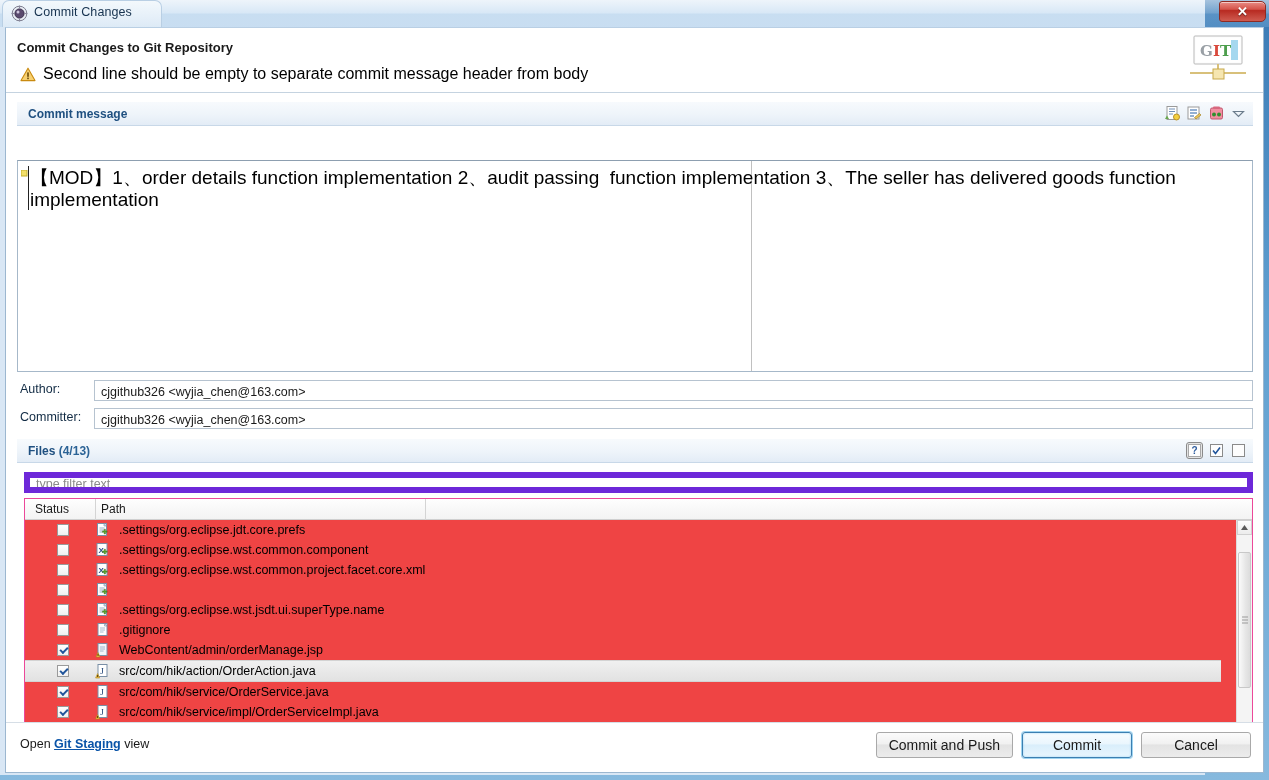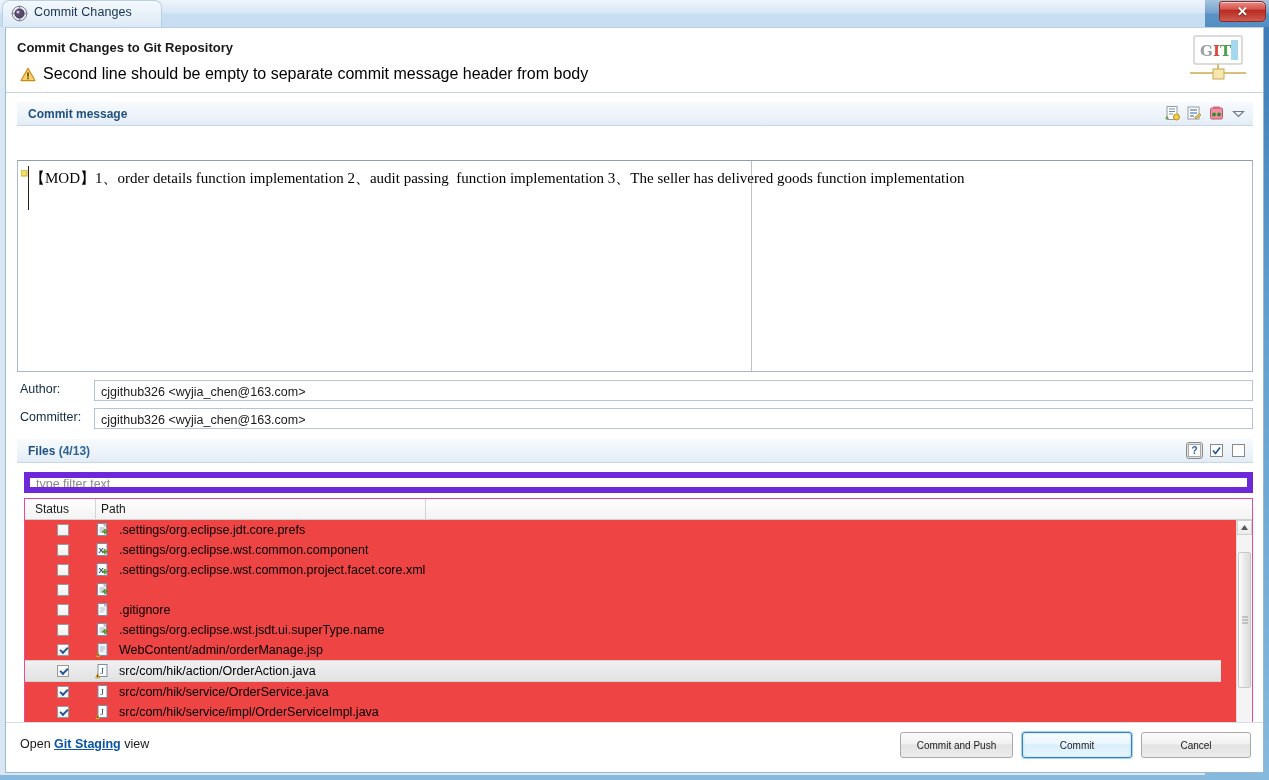--- a/index.html
+++ b/index.html
@@ -159,22 +159,22 @@
     background: #ffffff;
     border: 1px solid #a6b8c9;
     border-top: 1px solid #8d9fb0;
     box-sizing: border-box;
     overflow: hidden;
   }
   .msg-text {
     position: absolute;
     left: 12px; top: 6px;
     width: 1190px;
-    font-family: Liberation Serif, serif;
-    font-size: 15px;
+    font-family: Liberation Sans, sans-serif;
+    font-size: 19px;
     line-height: 22px;
     color: #000;
     white-space: pre-wrap;
     word-break: break-word;
   }
   .margin-line {
     position: absolute;
     left: 733px; top: 0;
     width: 1px; height: 100%;
     background: #c0c0c0;
@@ -373,21 +373,21 @@
   .btns {
     position: absolute;
     right: 12px; top: 9px;
     display: flex;
     gap: 9px;
   }
   .btn {
     height: 26px;
     min-width: 110px;
     padding: 0 12px;
-    font-size: 10px;
+    font-size: 14px;
     color: #1a1a1a;
     background: linear-gradient(180deg,#fbfbfb 0%,#f1f1f1 45%,#e3e3e3 50%,#ececec 100%);
     border: 1px solid #a9a9a9;
     border-radius: 3px;
     cursor: pointer;
     font-family: "Liberation Sans", sans-serif;
     box-sizing: border-box;
   }
   .btn.wide { min-width: 113px; }
   .btn.default {
@@ -599,43 +599,43 @@
                     <line x1="4.5" y1="6" x2="9.5" y2="6"></line>
                     <line x1="4.5" y1="8" x2="9.5" y2="8"></line>
                     <line x1="4.5" y1="10" x2="8" y2="10"></line>
                   </g>
                   <path d="M10.5 10.5 h2 v-2 h1.6 v2 h2 v1.6 h-2 v2 h-1.6 v-2 h-2 z" transform="translate(-1.5,0) scale(.85)" fill="#5aa02c" stroke="#3c7a1a" stroke-width=".5"></path>
                 </svg></span>
             </div>
             <div class="row">
               <span class="cb"></span>
               <span class="ficon"><svg width="16" height="16" viewBox="0 0 16 16">
-                  <rect x="3" y="1.5" width="9" height="12" fill="#fff" stroke="#7a8fa6"></rect>
-                  <path d="M9.5 1.5 L12 4 L9.5 4 Z" fill="#dbe8f4" stroke="#7a8fa6" stroke-width=".6"></path>
-                  <g stroke="#9ab2c8" stroke-width=".9">
-                    <line x1="5" y1="6" x2="10" y2="6"></line>
-                    <line x1="5" y1="8" x2="10" y2="8"></line>
-                    <line x1="5" y1="10" x2="8.5" y2="10"></line>
-                  </g>
-                </svg></span>
-              <span class="fpath">.gitignore</span>
-            </div>
-            <div class="row">
-              <span class="cb"></span>
-              <span class="ficon"><svg width="16" height="16" viewBox="0 0 16 16">
                   <rect x="2.5" y="1.5" width="9" height="12" fill="#fff" stroke="#7a8fa6"></rect>
                   <path d="M9 1.5 L11.5 4 L9 4 Z" fill="#cfe0f0" stroke="#7a8fa6" stroke-width=".6"></path>
                   <g stroke="#8aa4c0" stroke-width=".9">
                     <line x1="4.5" y1="6" x2="9.5" y2="6"></line>
                     <line x1="4.5" y1="8" x2="9.5" y2="8"></line>
                     <line x1="4.5" y1="10" x2="8" y2="10"></line>
                   </g>
                   <path d="M10.5 10.5 h2 v-2 h1.6 v2 h2 v1.6 h-2 v2 h-1.6 v-2 h-2 z" transform="translate(-1.5,0) scale(.85)" fill="#5aa02c" stroke="#3c7a1a" stroke-width=".5"></path>
                 </svg></span>
               <span class="fpath">.settings/org.eclipse.wst.jsdt.ui.superType.name</span>
+            </div>
+            <div class="row">
+              <span class="cb"></span>
+              <span class="ficon"><svg width="16" height="16" viewBox="0 0 16 16">
+                  <rect x="3" y="1.5" width="9" height="12" fill="#fff" stroke="#7a8fa6"></rect>
+                  <path d="M9.5 1.5 L12 4 L9.5 4 Z" fill="#dbe8f4" stroke="#7a8fa6" stroke-width=".6"></path>
+                  <g stroke="#9ab2c8" stroke-width=".9">
+                    <line x1="5" y1="6" x2="10" y2="6"></line>
+                    <line x1="5" y1="8" x2="10" y2="8"></line>
+                    <line x1="5" y1="10" x2="8.5" y2="10"></line>
+                  </g>
+                </svg></span>
+              <span class="fpath">.gitignore</span>
             </div>
             <div class="row">
               <span class="cb checked"></span>
               <span class="ficon"><svg width="16" height="16" viewBox="0 0 16 16">
                   <rect x="3" y="1.5" width="9" height="12" fill="#f2f6fb" stroke="#7a8fa6"></rect>
                   <g stroke="#97aec4" stroke-width=".9">
                     <line x1="5" y1="5" x2="10" y2="5"></line>
                     <line x1="5" y1="7" x2="10" y2="7"></line>
                     <line x1="5" y1="9" x2="8.5" y2="9"></line>
                   </g>

